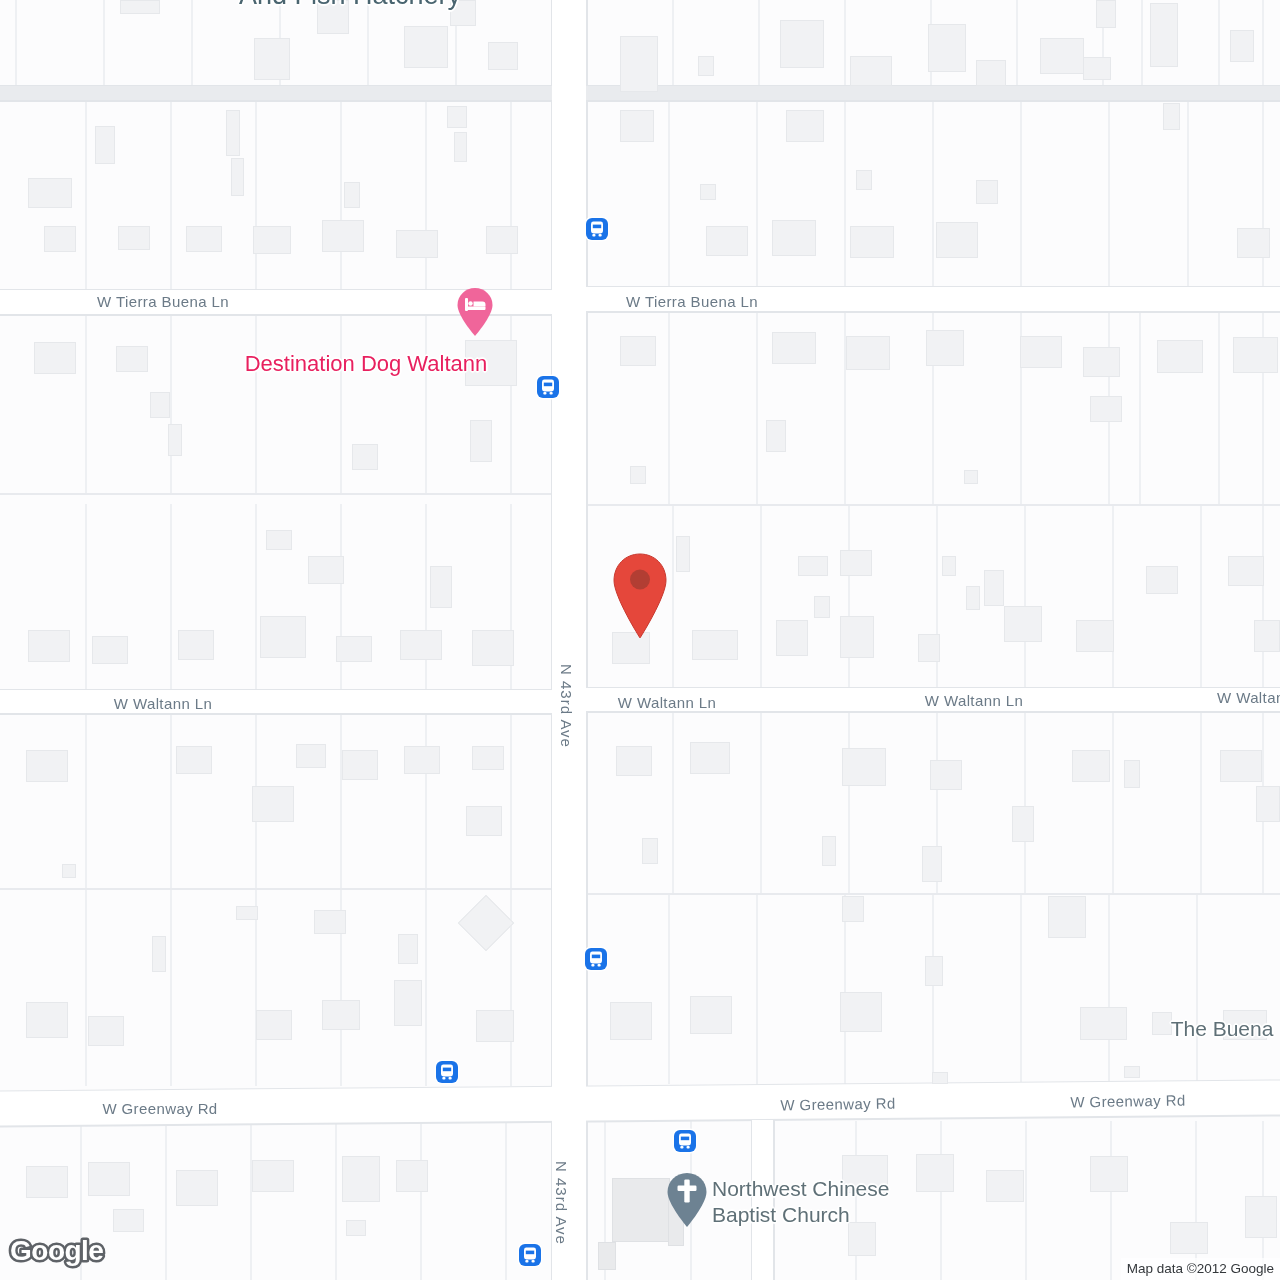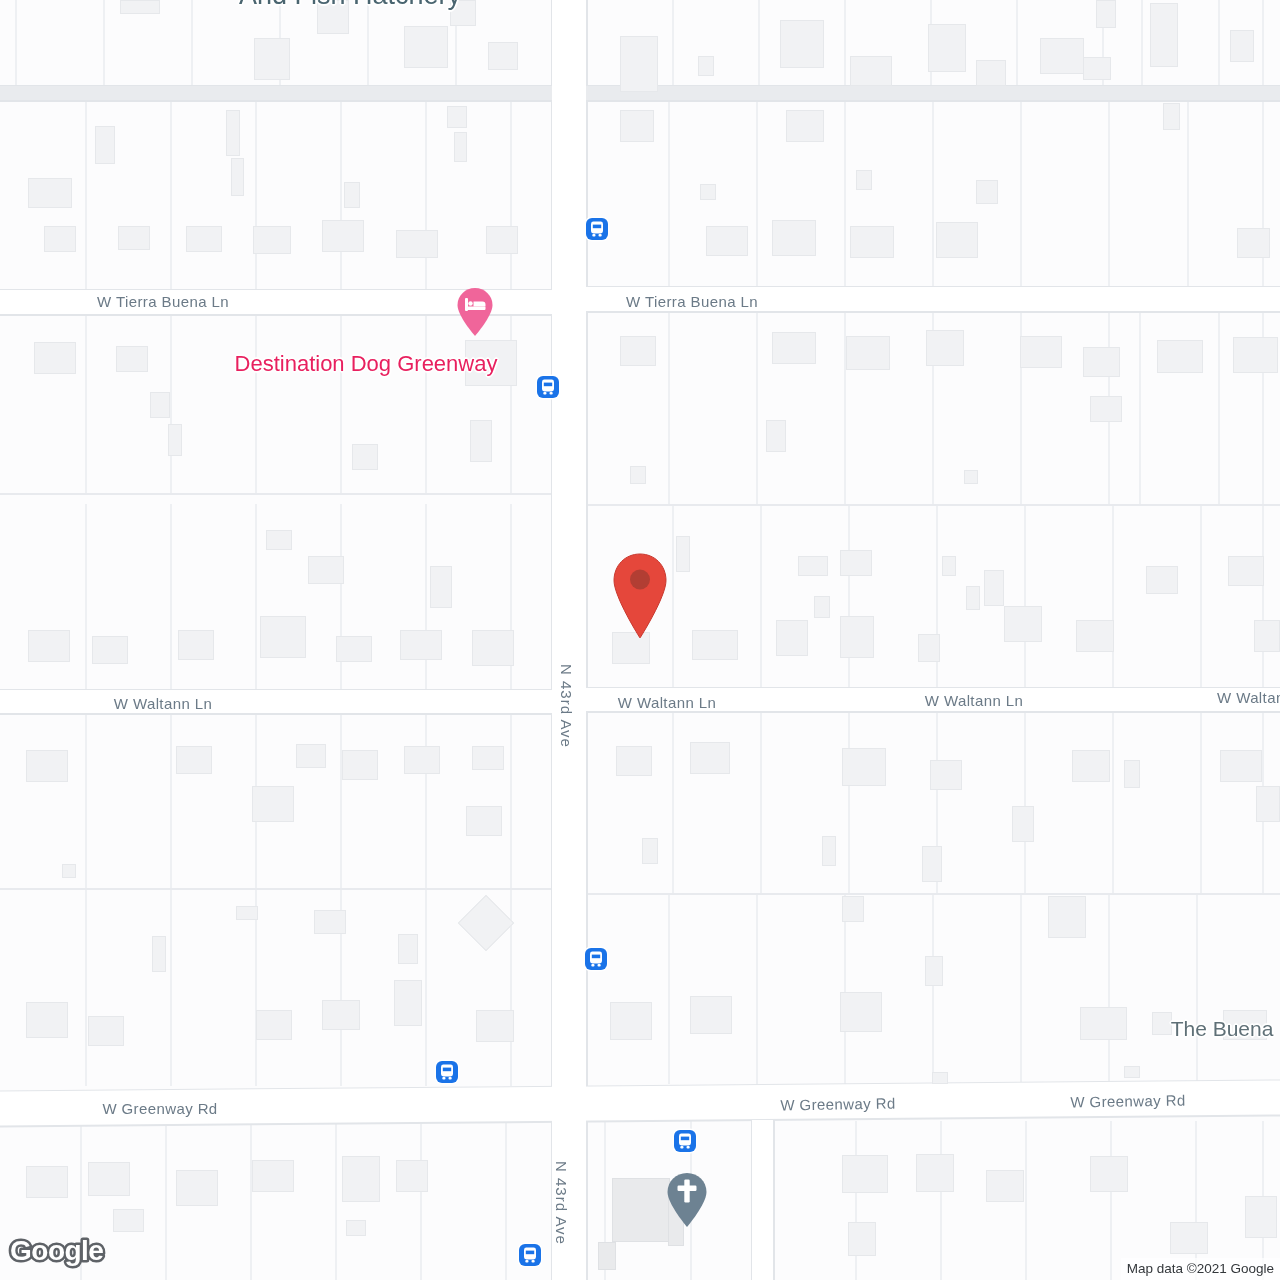--- a/index.html
+++ b/index.html
@@ -333,21 +333,25 @@
       <div class="street-label halo" style="left: 838px; top: 1104px; transform: translate(-50%, -50%) rotate(-1deg);">W Greenway Rd</div>
       <div class="street-label halo" style="left: 1128px; top: 1101px; transform: translate(-50%, -50%) rotate(-1deg);">W Greenway Rd</div>
       <div class="street-label halo vertical" style="left: 566px; top: 706px;">N 43rd Ave</div>
       <div class="street-label halo vertical" style="left: 561px; top: 1203px;">N 43rd Ave</div>
     </div>
   <div class="layer" id="layer-poi-labels">
       <div class="poi-label halo center" style="left: 350px; top: -4px; color: rgb(74, 101, 112); font-size: 27px;">
         <div>And Fish Hatchery</div>
       </div>
       <div class="poi-label halo center" style="left: 366px; top: 364px; color: rgb(232, 32, 95); font-size: 22px;">
-        <div>Destination Dog Greenway</div>
+        <div>Destination Dog Waltann</div>
+      </div>
+      <div class="poi-label halo" style="left: 712px; top: 1176px; color: rgb(95, 112, 119); font-size: 21px;">
+        <div>Northwest Chinese</div>
+        <div>Baptist Church</div>
       </div>
       <div class="poi-label halo center" style="left: 1222px; top: 1029px; color: rgb(95, 112, 119); font-size: 21px;">
         <div>The Buena</div>
       </div>
     </div>
   <div class="layer" id="layer-markers">
       <div class="marker" style="left: 612px; top: 552px; width: 56px; height: 88px;"><svg width="56" height="88" viewBox="0 0 56 88">
           <path d="M28,2 C13,2 2,13.5 2,28.5 C2,45 28,86 28,86 C28,86 54,45 54,28.5 C54,13.5 43,2 28,2 Z" fill="#e5473b" stroke="#c8382e" stroke-width="1"></path>
           <circle cx="28" cy="27.5" r="10" fill="#b23e33"></circle>
         </svg></div>
@@ -399,14 +403,14 @@
           <rect x="6.3" y="16" width="3.2" height="2.6" rx="1" fill="#fff"></rect>
           <rect x="12.5" y="16" width="3.2" height="2.6" rx="1" fill="#fff"></rect>
         </svg></div>
     </div>
 
   <div id="google-watermark">
     <svg width="118" height="40" viewBox="0 0 118 40">
       <text x="4" y="30" font-family="Liberation Sans, sans-serif" font-size="28" font-weight="bold" letter-spacing="-0.5" fill="#ffffff" stroke="#5e6267" stroke-width="5" paint-order="stroke" stroke-linejoin="round">Google</text>
     </svg>
   </div>
-  <div id="map-attribution">Map data ©2021 Google</div>
+  <div id="map-attribution">Map data ©2012 Google</div>
 </div>
 
 </body></html>

